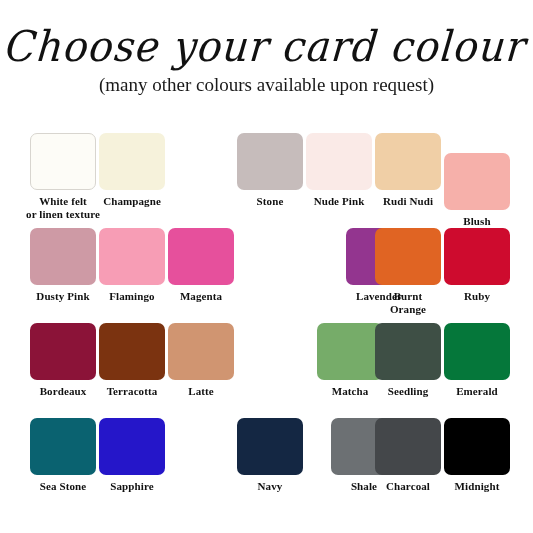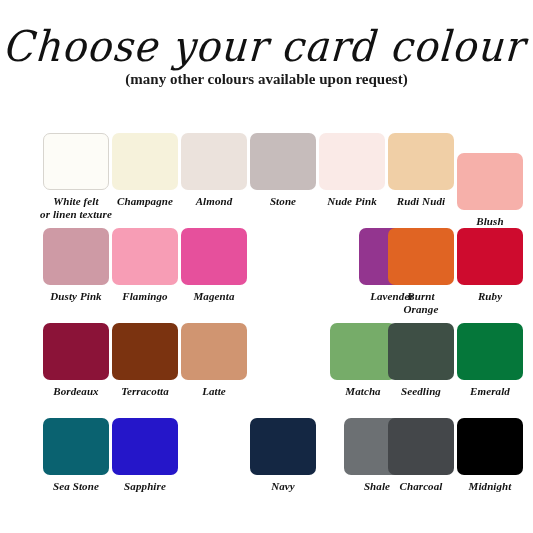--- a/index.html
+++ b/index.html
@@ -35,34 +35,34 @@
     font-size: 40px;
     line-height: 48px;
     letter-spacing: 1px;
     color: #111111;
     transform: skewX(-6deg) scaleY(1.06);
     transform-origin: center;
     white-space: nowrap;
   }
   #subtitle {
     font-family: "Liberation Serif", serif;
-    font-weight: bold;
-    font-size: 15px;
+    font-weight: normal;
+    font-size: 19px;
     line-height: 18px;
     color: #1a1a1a;
+    margin-top: 6px;
     white-space: nowrap;
   }
 
   
   #grid {
     position: absolute;
-    left: 43px;
+    left: 30px;
     top: 133px;
     width: 477px;
-    font-style: italic;
   }
   .swatch-row {
     position: relative;
     height: 95px;
   }
   .swatch-cell {
     position: absolute;
     top: 0;
     width: 66px;
   }
@@ -105,24 +105,20 @@
       <div class="swatch-row">
         <div class="swatch-cell" style="left: 0px;">
           <div class="swatch-chip bordered" style="background: rgb(253, 252, 247);"></div>
           <div class="swatch-label wide">White felt
 or linen texture</div>
         </div>
         <div class="swatch-cell" style="left: 69px;">
           <div class="swatch-chip" style="background: rgb(246, 242, 219);"></div>
           <div class="swatch-label">Champagne</div>
         </div>
-        <div class="swatch-cell" style="left: 138px;">
-          <div class="swatch-chip" style="background: rgb(235, 226, 220);"></div>
-          <div class="swatch-label">Almond</div>
-        </div>
         <div class="swatch-cell" style="left: 207px;">
           <div class="swatch-chip" style="background: rgb(198, 188, 187);"></div>
           <div class="swatch-label">Stone</div>
         </div>
         <div class="swatch-cell" style="left: 276px;">
           <div class="swatch-chip" style="background: rgb(250, 234, 231);"></div>
           <div class="swatch-label">Nude Pink</div>
         </div>
         <div class="swatch-cell" style="left: 345px;">
           <div class="swatch-chip" style="background: rgb(240, 207, 166);"></div>

